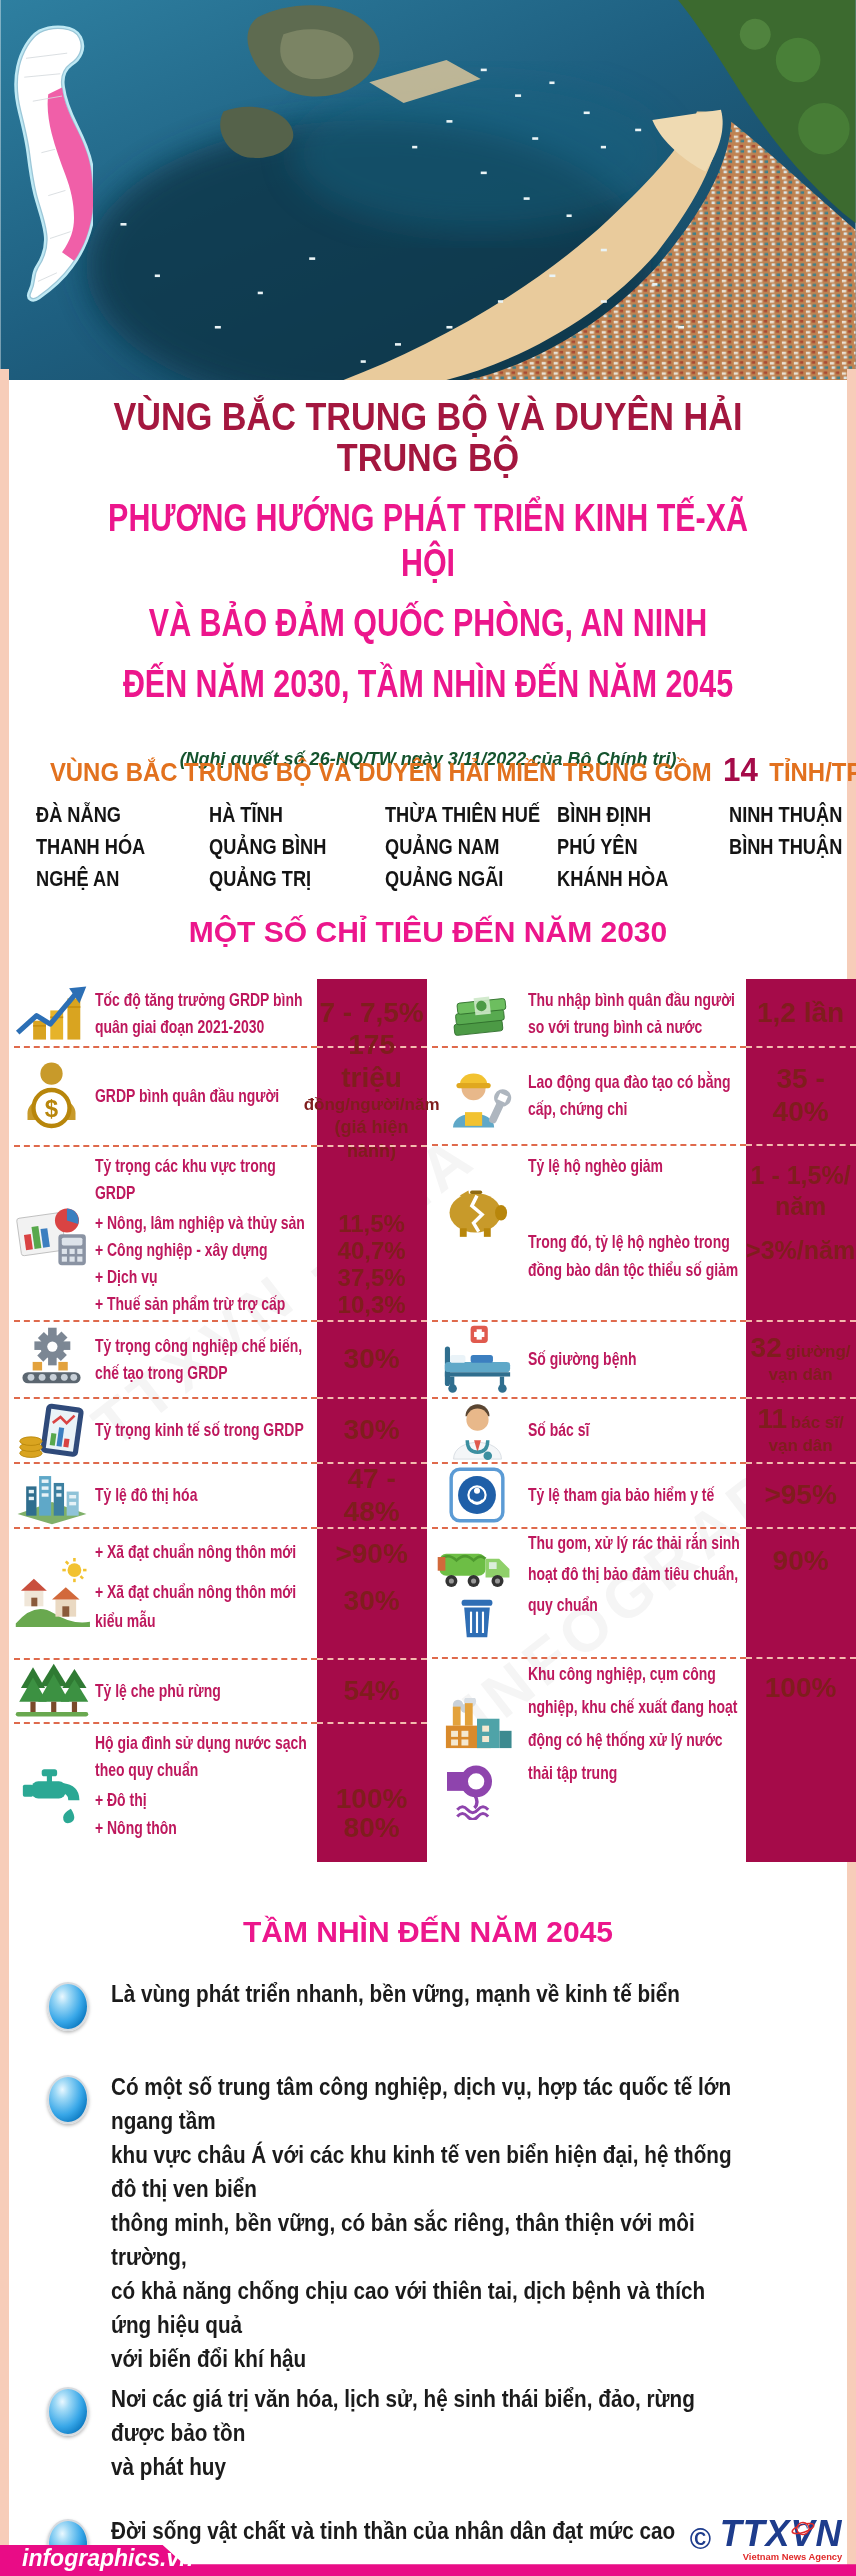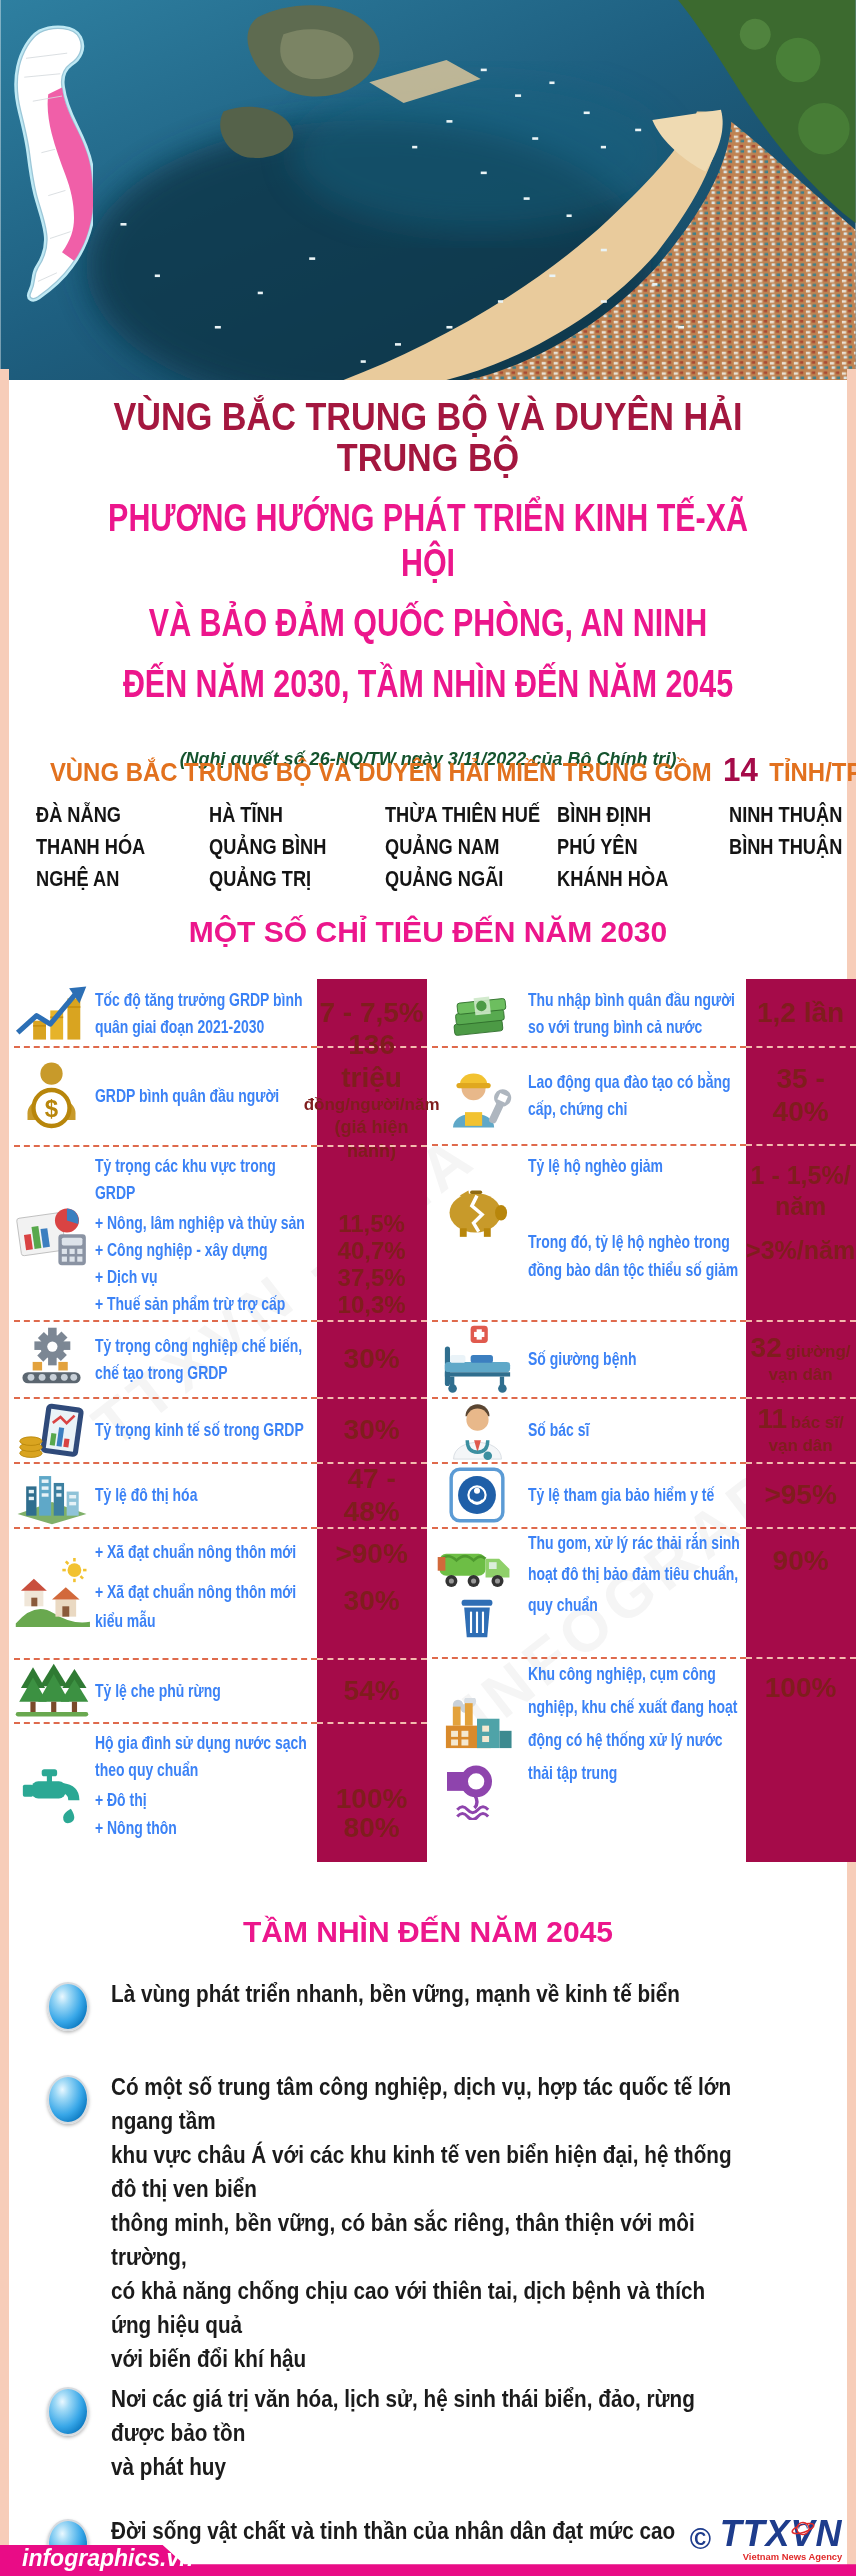--- a/index.html
+++ b/index.html
@@ -36,21 +36,21 @@
   .t-col{position:relative;}
   .t-col.left{width:418px;}
   .t-col.right{width:429px;}
   .band{position:absolute;top:0;bottom:0;right:0;width:110px;background:#A50B49;}
   .t-row{position:relative;display:flex;align-items:center;}
   .t-row.top{align-items:flex-start;}
   .t-row:not(.last)::after{content:'';position:absolute;left:5.2px;right:110px;bottom:-1.7px;border-top:2.6px dashed #DF6A4C;}
   .t-row:not(.last) .t-value::after{content:'';position:absolute;left:0;right:0;bottom:-1.7px;border-top:2.6px dashed #F3BBAE;}
   .t-icon{width:86px;flex:none;display:flex;flex-direction:column;align-items:center;justify-content:center;gap:5.2px;align-self:center;}
   .t-col.right .t-icon{width:101px;}
-  .t-label{flex:1;padding-right:3.4px;color:#3b82f6;font-weight:bold;overflow:visible;}
+  .t-label{flex:1;padding-right:3.4px;color:#be185d;font-weight:bold;overflow:visible;}
   .sq{width:136%;transform:scaleX(.735);transform-origin:0 50%;font-size:19px;line-height:27px;}
   .t-label .one{line-height:29px;}
   .t-value{position:relative;width:110px;flex:none;align-self:stretch;display:flex;flex-direction:column;align-items:center;justify-content:center;text-align:center;color:#7f1d1d;font-weight:bold;}
   .t-value.topv{justify-content:flex-start;}
   .v-main{font-size:28px;line-height:33px;}
   .v-item{font-size:24px;line-height:27px;}
   .v-unit{font-size:17px;line-height:21.5px;}
   .v-note{font-size:18px;line-height:24px;}
   .v-line{font-size:25px;line-height:31px;}
 
@@ -246,21 +246,21 @@
             <circle cx="40" cy="16" r="13" fill="#C89A2A"></circle>
             <path d="M12,62 C12,38 68,38 68,62 L68,70 L12,70 Z" fill="#C89A2A"></path>
             <circle cx="40" cy="56" r="21" fill="#FFFFFF" stroke="#B8860B" stroke-width="5"></circle>
             <text x="40" y="66" text-anchor="middle" font-size="28" font-weight="bold" fill="#B8860B" font-family="Liberation Sans, sans-serif">$</text>
           </svg>
         </div>
         <div class="t-label">
             <div class="sq">GRDP bình quân đầu người</div>
           </div>
         <div class="t-value">
-          <span class="v-main">136 triệu</span>
+          <span class="v-main">175 triệu</span>
           <span class="v-unit">đồng/người/năm</span>
           <span class="v-note">(giá hiện hành)</span>
         </div>
       </div>
 
       <div class="t-row top" style="height:175px">
         <div class="t-icon">
           <svg width="79" height="69" viewBox="0 0 92 80">
             <g transform="rotate(-8 34 42)">
                 <rect x="8" y="20" width="52" height="44" rx="3" fill="#F2F2F2" stroke="#BBBBBB"></rect>

